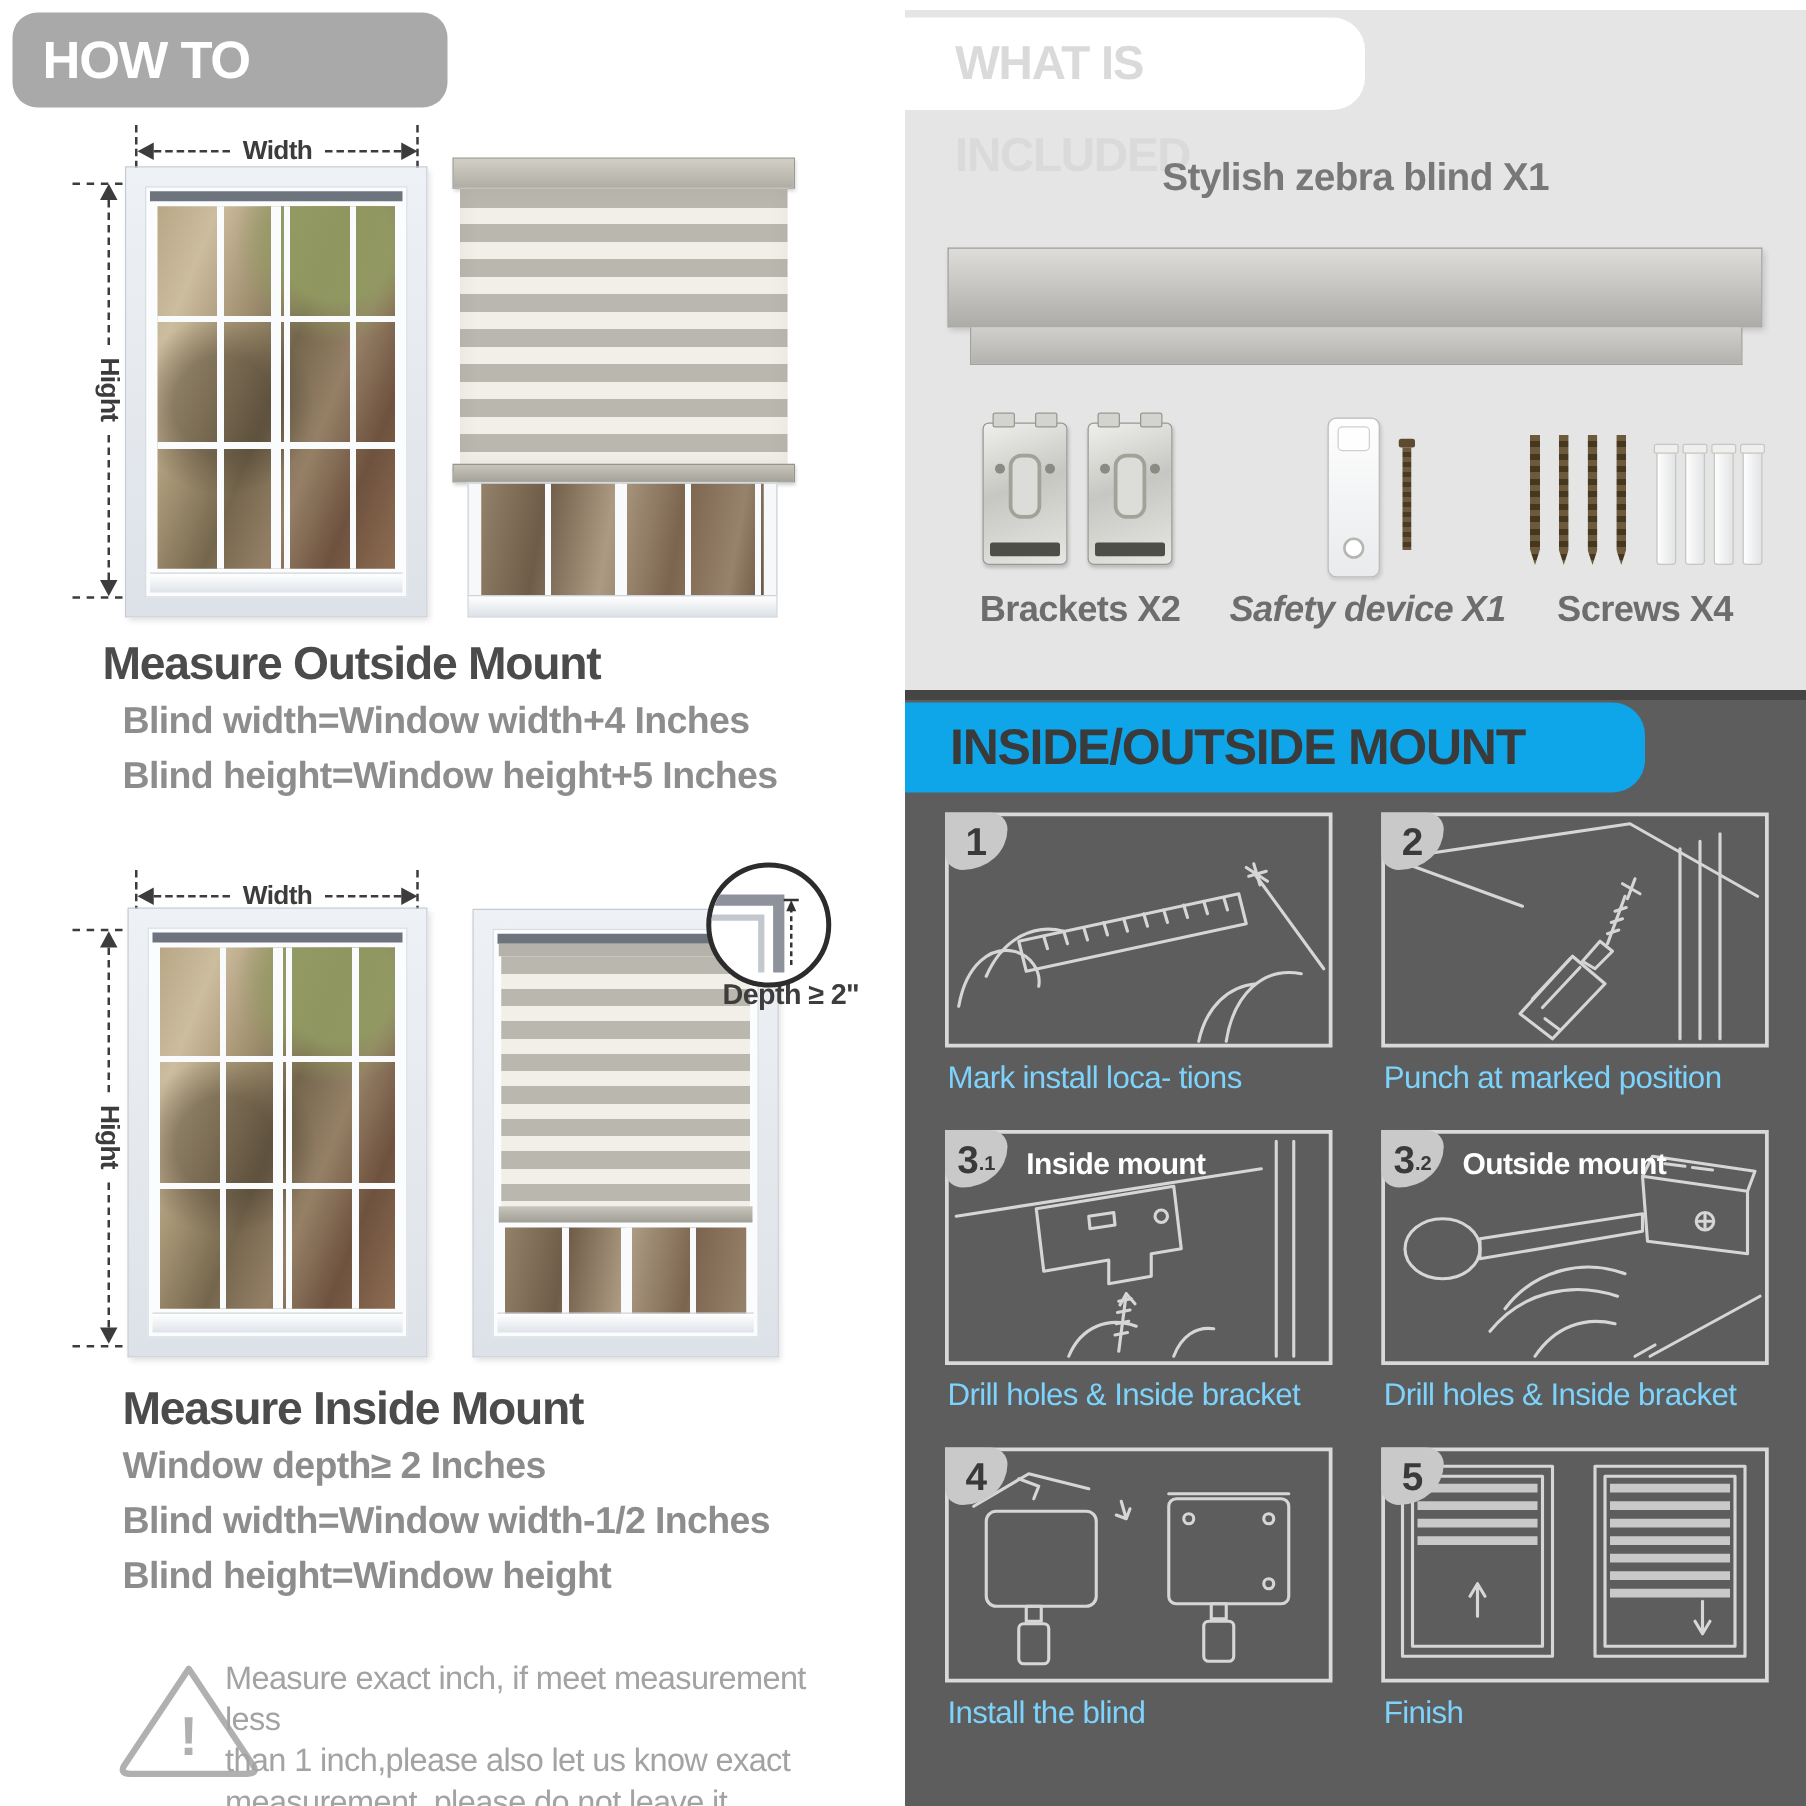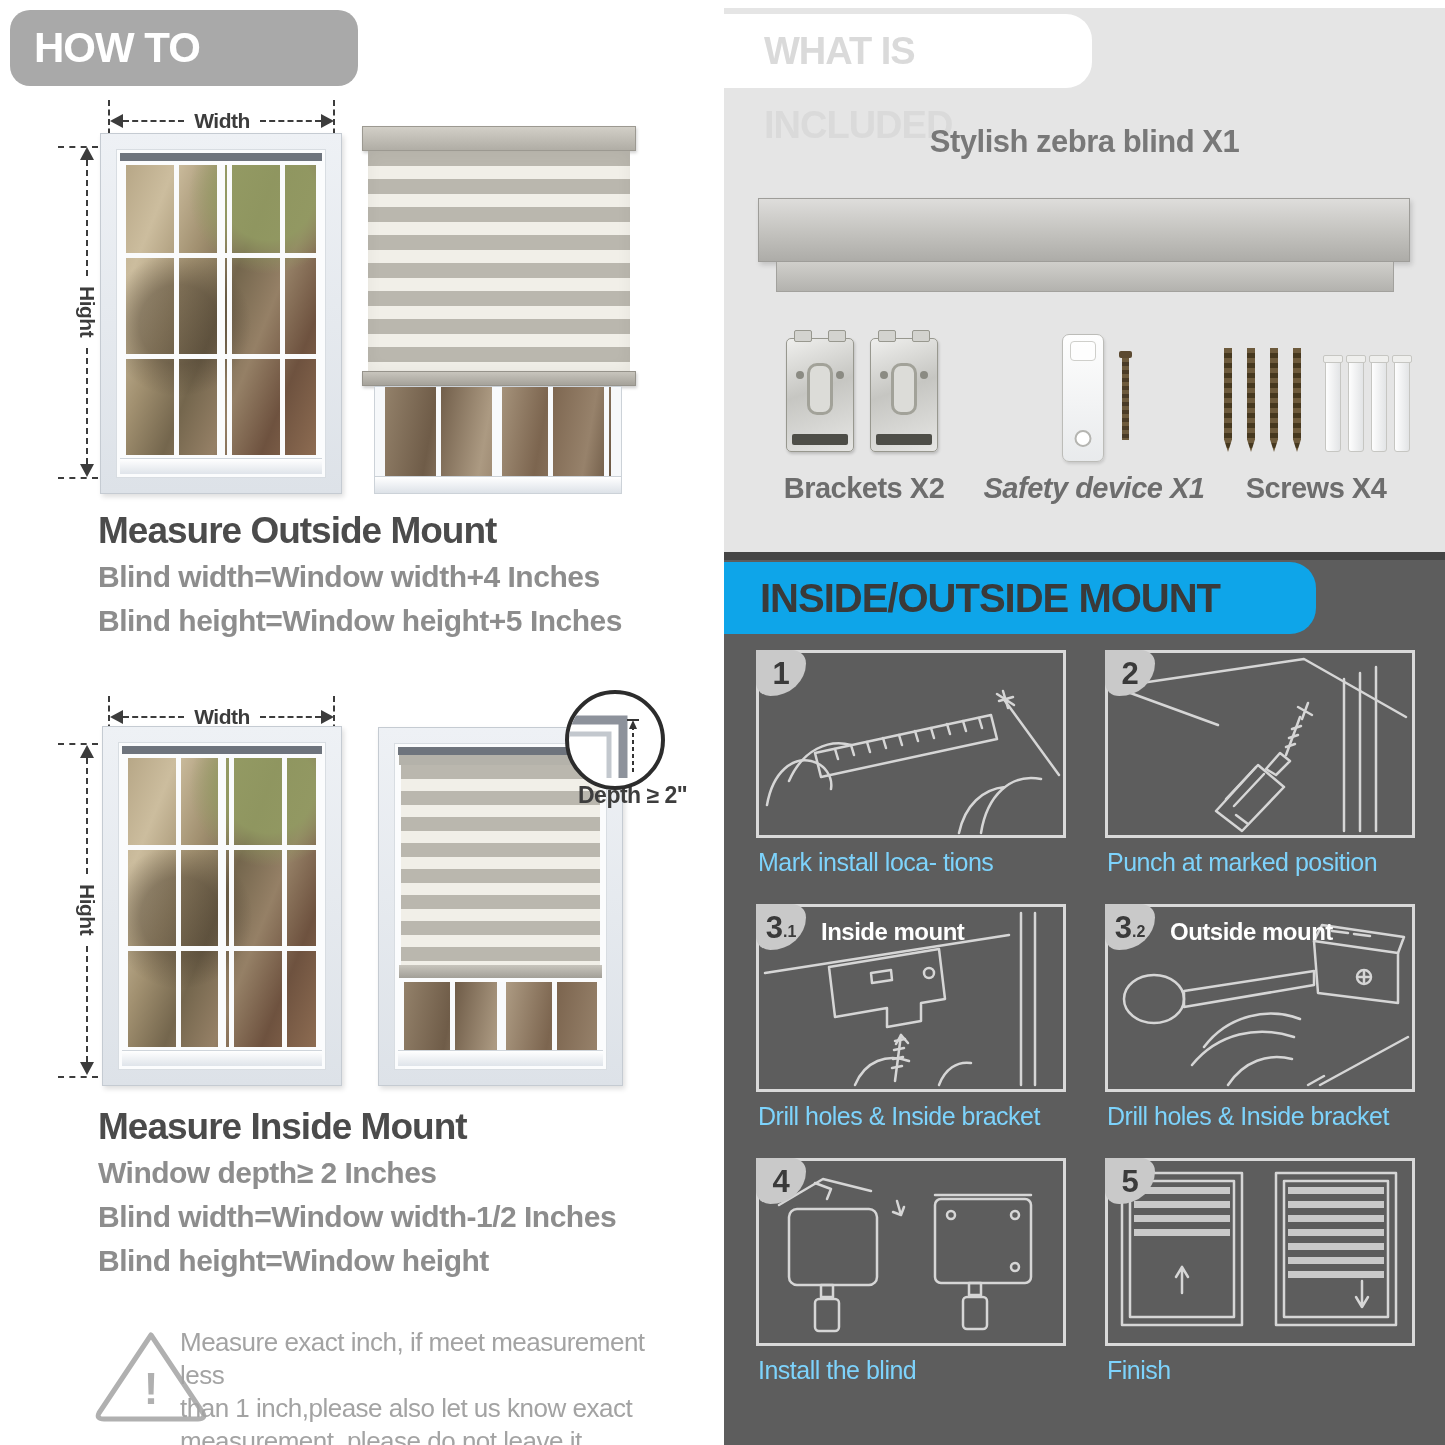--- a/index.html
+++ b/index.html
@@ -157,21 +157,21 @@
   <div class="abs" style="left:362px;top:126px;width:274px;height:368px;">
     <div class="cassette"></div>
     <div class="fabric zebra"></div>
     <div class="rail"></div>
     <div class="minwin">
       <div class="panes-sm"></div>
       <div class="sill-sm"></div>
     </div>
   </div>
 
-  <div class="abs h-left" style="left:98px;top:510px;">Measure Outside Mount</div>
+  <div class="abs h-left" style="left:82px;top:510px;">Measure Outside Mount</div>
   <div class="abs b-left" style="left:98px;top:560px;">Blind width=Window width+4 Inches</div>
   <div class="abs b-left" style="left:98px;top:604px;">Blind height=Window height+5 Inches</div>
 
   <div class="abs harrow" style="left:110px;top:706px;width:224px;">
     <span class="ah l"></span>
     <span class="hline"></span>
     <span class="lbl">Width</span>
     <span class="hline"></span>
     <span class="ah r"></span>
   </div>

